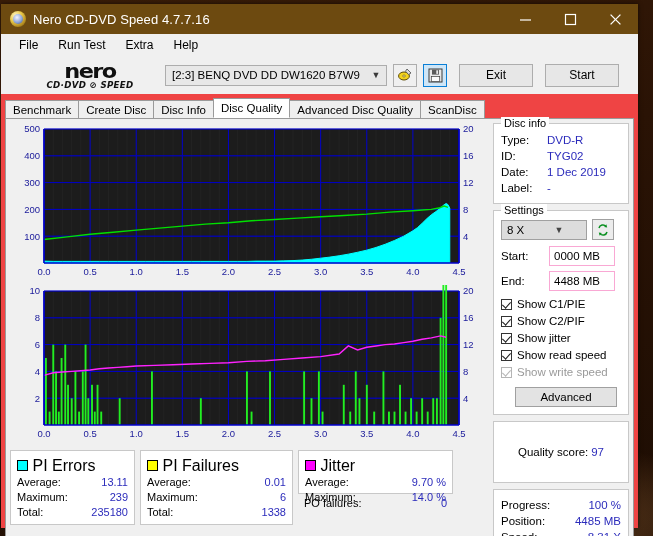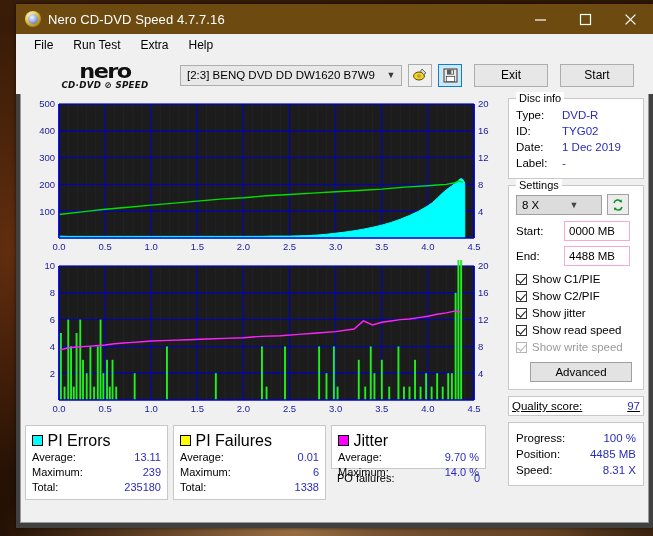--- a/index.html
+++ b/index.html
@@ -12,22 +12,22 @@
   
   #desktop{
     position:absolute;inset:0;
     background:
       radial-gradient(ellipse 420px 140px at 45% 530px, rgba(255,190,120,0.55), rgba(120,55,15,0.0) 70%),
       radial-gradient(ellipse 260px 110px at 85% 520px, rgba(230,160,90,0.35), rgba(90,40,10,0) 70%),
       radial-gradient(ellipse 200px 300px at 2% 250px, rgba(150,70,25,0.5), rgba(60,25,8,0) 75%),
       linear-gradient(160deg,#3a1d08 0%,#2a1305 45%,#1d0d03 100%);
   }
   #win{
-    position:absolute;left:16px;top:4px;width:637px;height:524px;
-    background:#404040;
+    position:absolute;left:1px;top:4px;width:637px;height:524px;
+    background:#ef4444;
     box-shadow:0 0 4px rgba(0,0,0,.6);
   }
   
   .titlebar{
     height:30px;background:#6d4a10;display:flex;align-items:center;
     color:#fff;
   }
   .tb-icon{
     width:16px;height:16px;margin-left:9px;margin-right:7px;border-radius:50%;
     background:radial-gradient(circle at 35% 30%, #fff7d0 0%, #e8c84a 40%, #a8811a 75%, #6b4e08 100%);
@@ -231,20 +231,28 @@
       </svg>
     </div>
     <div class="btn exit">
       <span>Exit</span>
     </div>
     <div class="btn start">
       <span>Start</span>
     </div>
   </div>
 
+  <div class="tabstrip">
+    <div class="tab">Benchmark</div>
+    <div class="tab">Create Disc</div>
+    <div class="tab">Disc Info</div>
+    <div class="tab active">Disc Quality</div>
+    <div class="tab">Advanced Disc Quality</div>
+    <div class="tab">ScanDisc</div>
+  </div>
 
   <div class="panel">
 
     <div class="left-col">
       <div class="chartbox">
         <svg id="chart0" class="chart-svg" width="479" height="160" viewBox="0 0 479 160">
             <rect x="0" y="0" width="479" height="160" fill="#f0f0f0"></rect>
             <rect x="34" y="6" width="415" height="134" fill="#1c1c1c"></rect>
             <line x1="34" y1="6" x2="34" y2="140" stroke="#2a2a2a" stroke-width="0.5"></line>
             <line x1="43.22222222222222" y1="6" x2="43.22222222222222" y2="140" stroke="#2a2a2a" stroke-width="0.5"></line>
@@ -479,21 +487,21 @@
             <text x="264.55555555555554" y="152" font-size="9.5" font-family="&quot;Liberation Sans&quot;, sans-serif" fill="#1a1a9a" text-anchor="middle">2.5</text>
             <text x="310.66666666666663" y="152" font-size="9.5" font-family="&quot;Liberation Sans&quot;, sans-serif" fill="#1a1a9a" text-anchor="middle">3.0</text>
             <text x="356.77777777777777" y="152" font-size="9.5" font-family="&quot;Liberation Sans&quot;, sans-serif" fill="#1a1a9a" text-anchor="middle">3.5</text>
             <text x="402.88888888888886" y="152" font-size="9.5" font-family="&quot;Liberation Sans&quot;, sans-serif" fill="#1a1a9a" text-anchor="middle">4.0</text>
             <text x="449" y="152" font-size="9.5" font-family="&quot;Liberation Sans&quot;, sans-serif" fill="#1a1a9a" text-anchor="middle">4.5</text>
           </svg>
       </div>
 
       <div class="statsrow">
 
-        <div class="statbox" style="width:143px;">
+        <div class="statbox" style="width:125px;">
           <div class="legend">
             <span class="swatch" style="background:#00ffff"></span>
             <span>PI Errors</span>
           </div>
           <div class="statline">
             <span class="lbl">Average:</span>
             <span class="val">13.11</span>
           </div>
           <div class="statline">
             <span class="lbl">Maximum:</span>
@@ -620,21 +628,21 @@
         <div class="checkrow dim">
           <span class="cbox checked dim"></span>
           <span>Show write speed</span>
         </div>
 
         <div class="adv-btn">
           <span>Advanced</span>
         </div>
       </div>
 
-      <div class="rgroup" style="padding:3px;text-decoration:underline;">
+      <div class="rgroup" style="padding:24px;">
         <div class="qrow">
           <span class="k">Quality score:</span>
           <span class="v">97</span>
         </div>
       </div>
 
       <div class="rgroup" style="padding:7px;">
         <div class="prow">
           <span class="k">Progress:</span>
           <span class="v">100 %</span>

